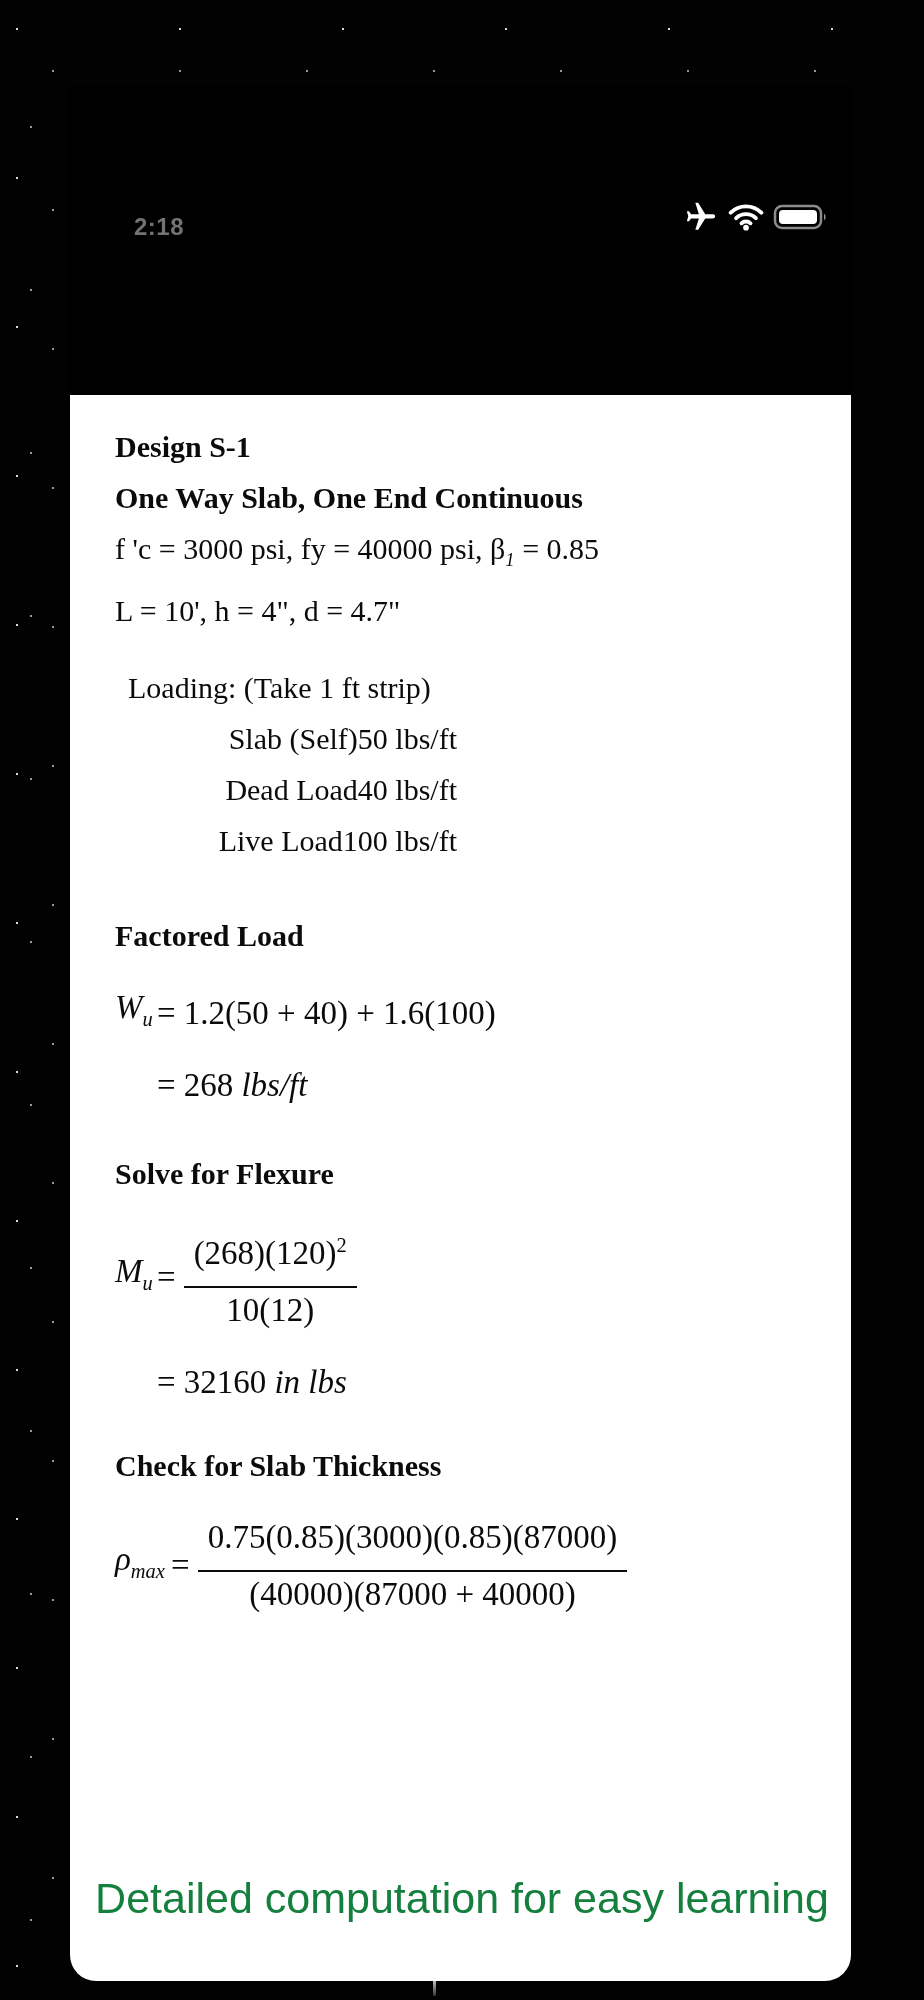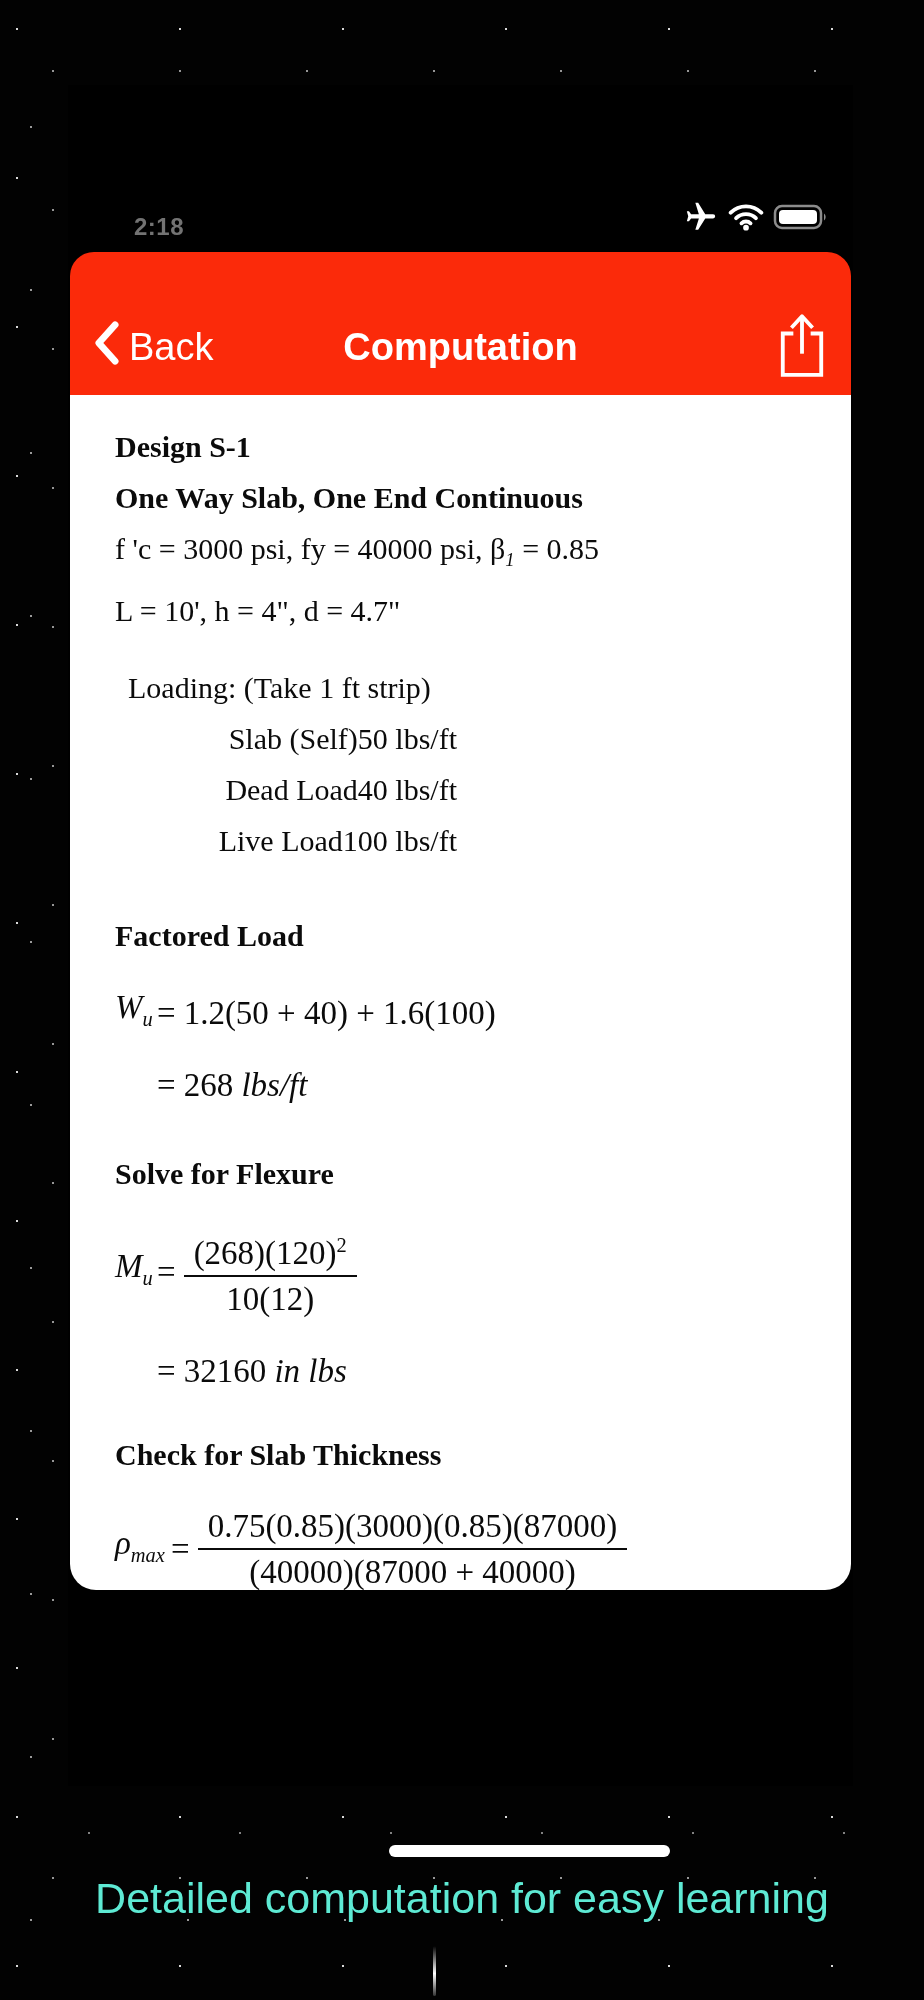--- a/index.html
+++ b/index.html
@@ -56,21 +56,21 @@
     color:#fff; font-size:38px; font-family:"Liberation Sans",sans-serif; padding:0; cursor:pointer;
   }
   .nav-title {
     position:absolute; left:0; right:0; text-align:center;
     color:#fff; font-size:38px; font-weight:700; pointer-events:none;
   }
   .share-btn { margin-left:auto; background:none; border:none; padding:0; cursor:pointer; }
 
   
   .card {
-    position:absolute; left:2px; right:2px; top:310px; height:1195px;
+    position:absolute; left:2px; right:2px; top:310px; height:1586px;
     background:#ffffff; border-radius:0 0 26px 26px; overflow:hidden;
     color:#0b0b0b; font-family:"Liberation Serif", serif;
   }
   .content { padding:26px 40px 0 45px; font-size:30px; line-height:51px; }
   .b { font-weight:700; }
   .load-table { width:342px; }
   .load-row { display:flex; justify-content:flex-end; }
   .sec-head { margin-top:44px; }
   .sec-head.mt1 { margin-top:26px; }
   .sec-head.mt2 { margin-top:41px; }
@@ -82,34 +82,34 @@
   .eq-row.result { margin-top:22px; }
   .eq-row.result2 { margin-top:28px; }
   .eq-lhs { font-style:italic; flex:0 0 auto; }
   .lhs-w { width:42px; }
   .lhs-m { width:42px; }
   .lhs-rho { width:56px; }
   .eq-lhs sub, .sub1 { font-size:0.62em; font-style:italic; }
   .eq-eq { margin-right:8px; }
   .eq-rhs i { font-style:italic; }
   .frac { display:inline-flex; flex-direction:column; text-align:center; }
-  .frac-num { padding:0 10px 0; border-bottom:2px solid #0b0b0b; }
+  .frac-num { padding:0 10px 11px; border-bottom:2px solid #0b0b0b; }
   .frac-den { }
   sup { font-size:0.62em; }
 
   
   .home-indicator {
     position:absolute; left:321px; top:1760px; width:281px; height:12px;
     background:#fff; border-radius:7px;
   }
 
   
   .caption {
     position:absolute; left:0; top:1874px; width:924px; text-align:center;
-    color:#5eead4; font-size:43px; letter-spacing:0px;
+    color:#15803d; font-size:43px; letter-spacing:0px;
   }
 </style>
 </head>
 <body>
 
 <div class="stage">
   <div class="starfield"></div>
   <div class="star-streak"></div>
 
   <div class="phone">
@@ -131,42 +131,20 @@
       </span>
       <span>
         <svg width="58" height="28" viewBox="0 0 58 28">
           <rect x="2" y="3" width="46" height="22" rx="7" fill="none" stroke="rgba(255,255,255,0.55)" stroke-width="2.5"></rect>
           <rect x="6" y="7" width="38" height="14" rx="4" fill="#fff"></rect>
           <path d="M51 10.5 a 4.5 4.5 0 0 1 0 7 z" fill="rgba(255,255,255,0.55)"></path>
         </svg>
       </span>
     </div>
 
-    <div class="navbar">
-      <div class="nav-row">
-        <button class="back-btn">
-          <span>
-            <svg width="25" height="46" viewBox="0 0 26 46">
-              <path d="M22 4 L5 23 L22 42" fill="none" stroke="#fff" stroke-width="7" stroke-linecap="round" stroke-linejoin="round"></path>
-            </svg>
-          </span>
-          <span>Back</span>
-        </button>
-        <div class="nav-title">Computation</div>
-        <button class="share-btn">
-          <span>
-            <svg width="50" height="70" viewBox="0 0 52 72">
-              <path d="M17 23 H6 V66 H46 V23 H35" fill="none" stroke="#fff" stroke-width="4"></path>
-              <path d="M26 44 V6" fill="none" stroke="#fff" stroke-width="4"></path>
-              <path d="M15 17 L26 5 L37 17" fill="none" stroke="#fff" stroke-width="4" stroke-linejoin="round"></path>
-            </svg>
-          </span>
-        </button>
-      </div>
-    </div>
 
     <div class="card">
       <div class="content">
 
         <div class="b">Design S-1</div>
         <div class="b">One Way Slab, One End Continuous</div>
         <div><span>f 'c = 3000 psi, fy = 40000 psi, β</span><sub class="sub1">1</sub><span> = 0.85</span></div>
         <div>L = 10', h = 4", d = 4.7"</div>
 
         <div class="b sec-head mt1" style="font-weight:400;margin-left:13px;">Loading: (Take 1 ft strip)</div>

